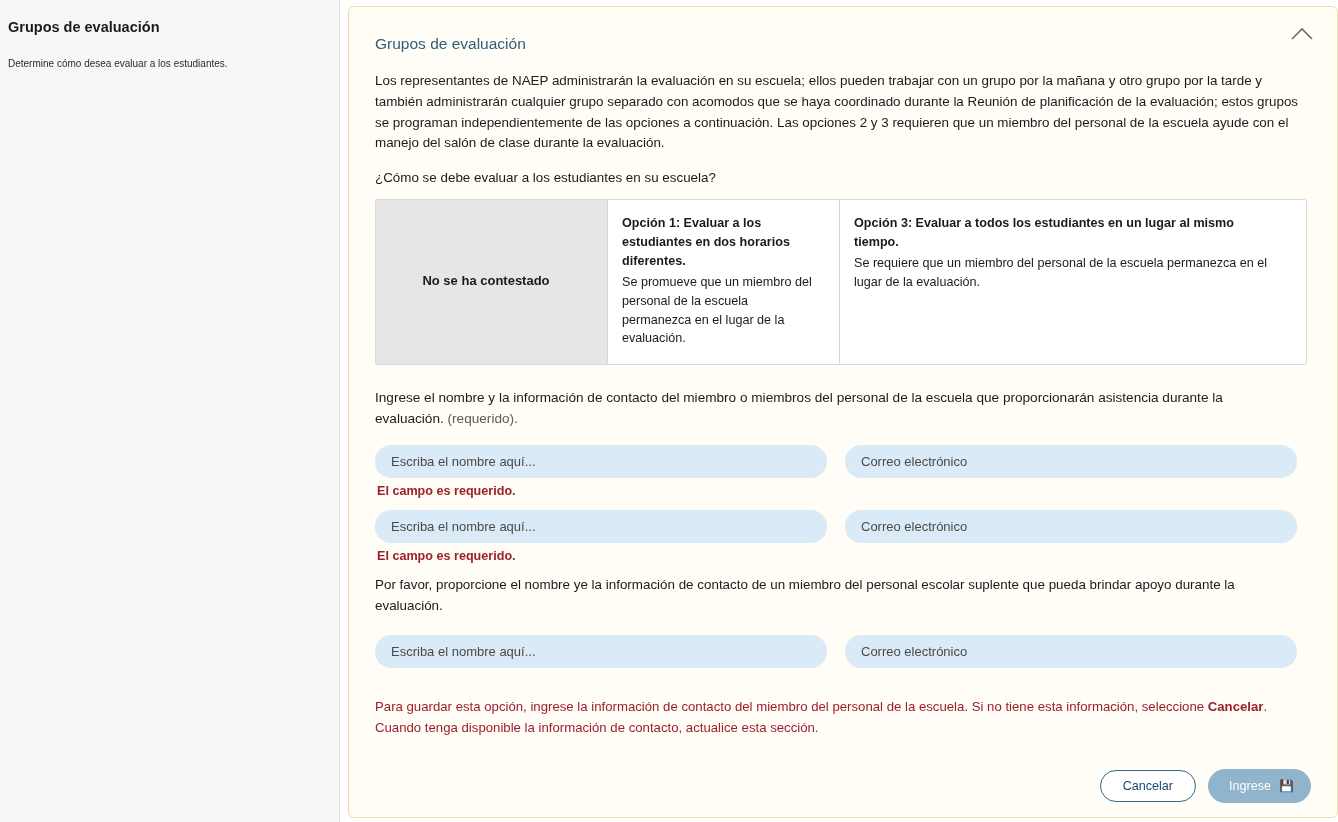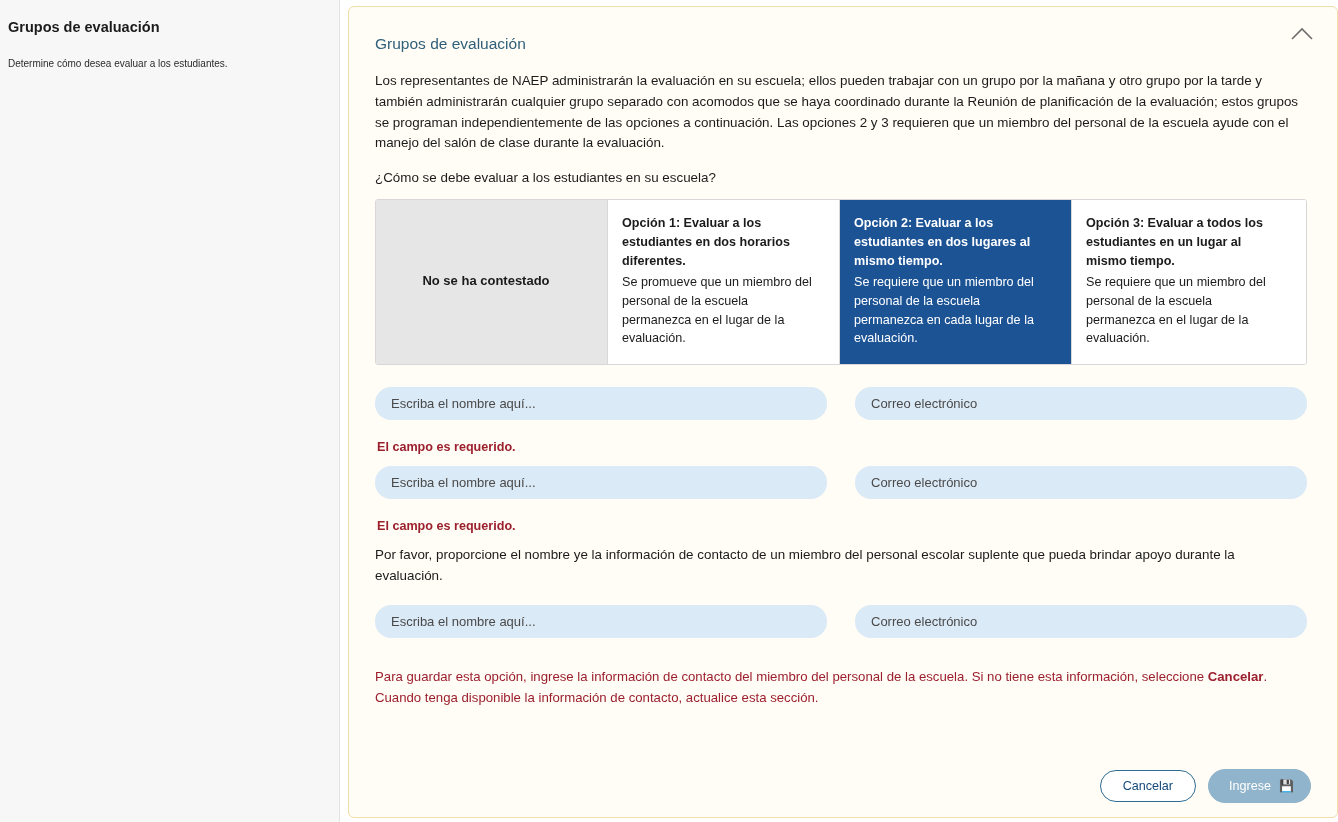--- a/index.html
+++ b/index.html
@@ -129,23 +129,23 @@
     color: #1b1b1b;
     line-height: 1.55;
     max-width: 920px;
     margin: 0 0 16px 0;
   }
   .field-label .req {
     color: #5a5a5a;
   }
   .row {
     display: flex;
-    gap: 28px;
+    gap: 18px;
     width: 920px;
-    margin-bottom: 20px;
+    margin-bottom: 6px;
   }
   .inp {
     height: 33px;
     border: none;
     border-radius: 16px;
     background: #dbeaf7;
     padding: 0 16px;
     font-size: 13px;
     color: #1b1b1b;
     font-family: "Liberation Sans", sans-serif;
@@ -239,31 +239,28 @@
       <div class="options">
         <div class="opt opt-none">
           <span>No se ha contestado</span>
         </div>
 
         <div class="opt opt-1">
           <span class="opt-head">Opción 1: Evaluar a los estudiantes en dos horarios diferentes.</span>
           <span>Se promueve que un miembro del personal de la escuela permanezca en el lugar de la evaluación.</span>
         </div>
 
-        <div class="opt opt-2">
-          <span class="opt-head">Opción 2: Evaluar a los estudiantes en dos lugares al mismo tiempo.</span>
-          <span>Se requiere que un miembro del personal de la escuela permanezca en cada lugar de la evaluación.</span>
-        </div>
 
         <div class="opt opt-3">
           <span class="opt-head">Opción 3: Evaluar a todos los estudiantes en un lugar al mismo tiempo.</span>
           <span>Se requiere que un miembro del personal de la escuela permanezca en el lugar de la evaluación.</span>
         </div>
       </div>
 
+      <p class="field-label"><span>Ingrese el nombre y la información de contacto del miembro o miembros del personal de la escuela que proporcionarán asistencia durante la evaluación.</span><span class="req"> (requerido).</span></p>
 
       <div class="row">
         <input class="inp inp-name" type="text" placeholder="Escriba el nombre aquí..." style="">
         <input class="inp inp-email" type="text" placeholder="Correo electrónico" style="">
       </div>
       <div class="err">El campo es requerido.</div>
 
       <div class="row">
         <input class="inp inp-name" type="text" placeholder="Escriba el nombre aquí..." style="">
         <input class="inp inp-email" type="text" placeholder="Correo electrónico" style="">

